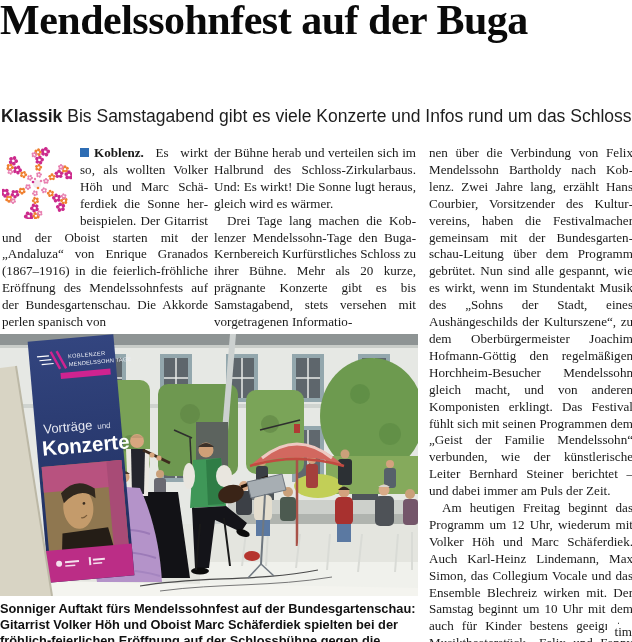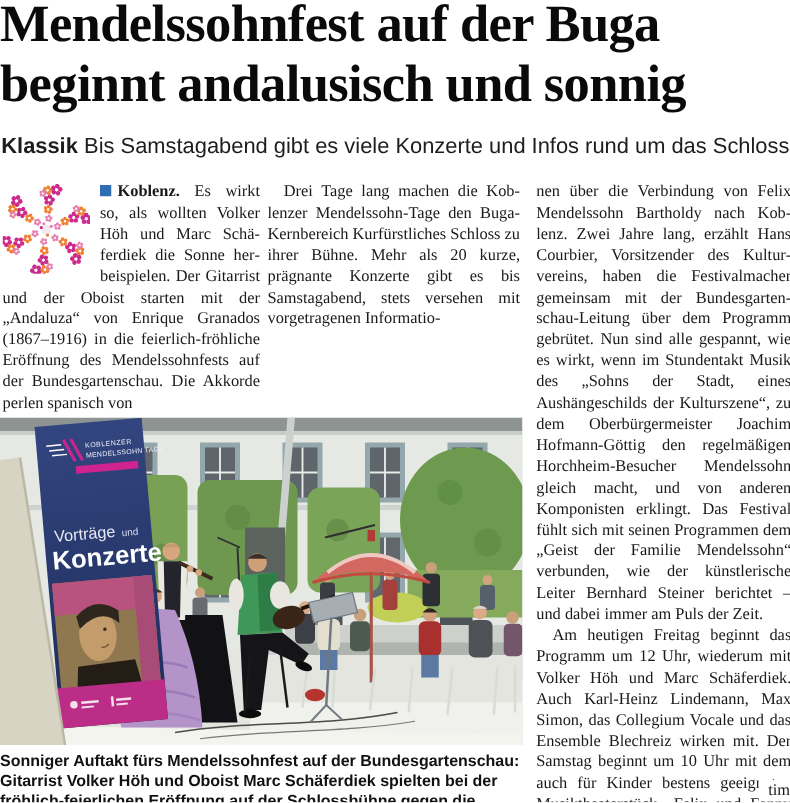--- a/index.html
+++ b/index.html
@@ -35,21 +35,20 @@
     font-size:12.8px;line-height:16px;color:#111;text-align:left;hyphens:manual;}
   svg text{font-family:"Liberation Sans","DejaVu Sans",sans-serif;}
 </style>
 </head>
 <body>
 
 <div id="page">
 
   <div class="headline">
     <div>Mendelssohnfest auf der Buga</div>
-    <div>beginnt andalusisch und sonnig</div>
   </div>
 
   <div class="kicker">
     <b>Klassik</b><span>Bis Samstagabend gibt es viele Konzerte und Infos rund um das Schloss</span>
   </div>
 
   <div class="col" id="col1">
     <svg class="flower" viewBox="0 0 70 70">
       <defs>
         <g id="fl">
@@ -80,20 +79,21 @@
         <circle cx="4" cy="-3" r="1.3" fill="#e87fb0"></circle>
           <circle cx="-4" cy="-2" r="1.3" fill="#cc2a8c"></circle>
         <circle cx="1" cy="4" r="1.3" fill="#ef8030"></circle>
           <circle cx="-2" cy="-5" r="1.2" fill="#e87fb0"></circle>
       </g>
     </svg>
     <p><span class="bullet-sq"></span><span class="lead">Koblenz.</span><span> Es wirkt so, als wollten Volker Höh und Marc Schä­ferdiek die Sonne her­bei­spielen. Der Gitar­rist und der Oboist starten mit der „Andaluza“ von Enrique Granados (1867–1916) in die feierlich-fröhli­che Eröffnung des Mendelssohn­fests auf der Bundesgartenschau. Die Akkorde perlen spanisch von</span></p>
   </div>
 
   <div class="col" id="col2">
+    <p>der Bühne herab und verteilen sich im Halbrund des Schloss-Zirkular­baus. Und: Es wirkt! Die Sonne lugt heraus, gleich wird es wärmer.</p>
     <p class="ind">Drei Tage lang machen die Kob­lenzer Mendelssohn-Tage den Bu­ga-Kernbereich Kurfürstliches Schloss zu ihrer Bühne. Mehr als 20 kurze, prägnante Konzerte gibt es bis Samstagabend, stets verse­hen mit vorgetragenen Informatio-</p>
   </div>
 
   <div class="col" id="col3">
     <p>nen über die Verbindung von Felix Mendelssohn Bartholdy nach Kob­lenz. Zwei Jahre lang, erzählt Hans Courbier, Vorsitzender des Kultur­vereins, haben die Festivalmacher gemeinsam mit der Bundesgarten­schau-Leitung über dem Pro­gramm gebrütet. Nun sind alle ge­spannt, wie es wirkt, wenn im Stun­dentakt Musik des „Sohns der Stadt, eines Aushängeschilds der Kulturszene“, zu dem Oberbür­germeister Joachim Hofmann-Göt­tig den regelmäßigen Horchheim-Besucher Mendelssohn gleich macht, und von anderen Kompo­nisten erklingt. Das Festival fühlt sich mit seinen Programmen dem „Geist der Familie Mendelssohn“ verbunden, wie der künstlerische Leiter Bernhard Steiner berichtet – und dabei immer am Puls der Zeit.</p>
     <p class="ind">Am heutigen Freitag beginnt das Programm um 12 Uhr, wiede­rum mit Volker Höh und Marc Schäferdiek. Auch Karl-Heinz Lin­demann, Max Simon, das Collegi­um Vocale und das Ensemble Blechreiz wirken mit. Der Samstag beginnt um 10 Uhr mit dem auch für Kinder bestens geeigneten Mu­siktheaterstück „Felix und Fanny auf Reisen“. Danach gibt es Musik bis in den frühen Abend.</p>
     <span class="author">tim</span>
   </div>
 
   <div class="photo">

